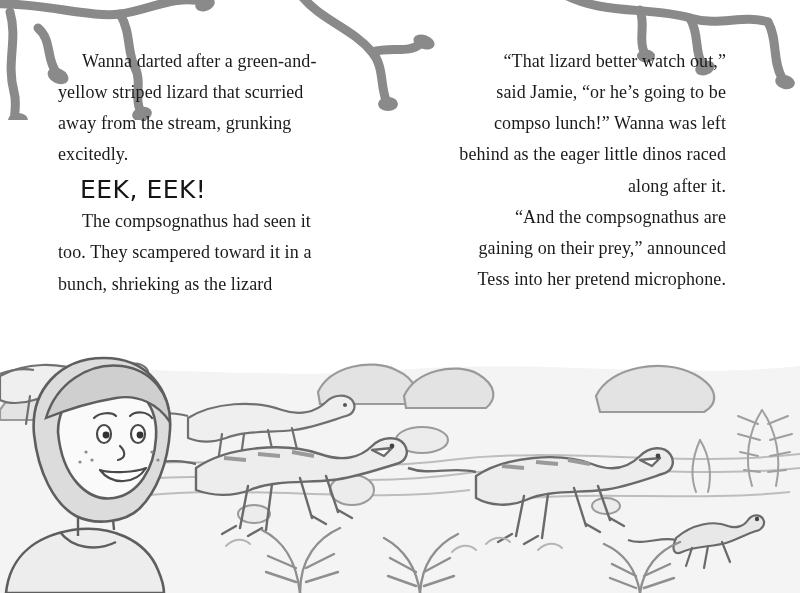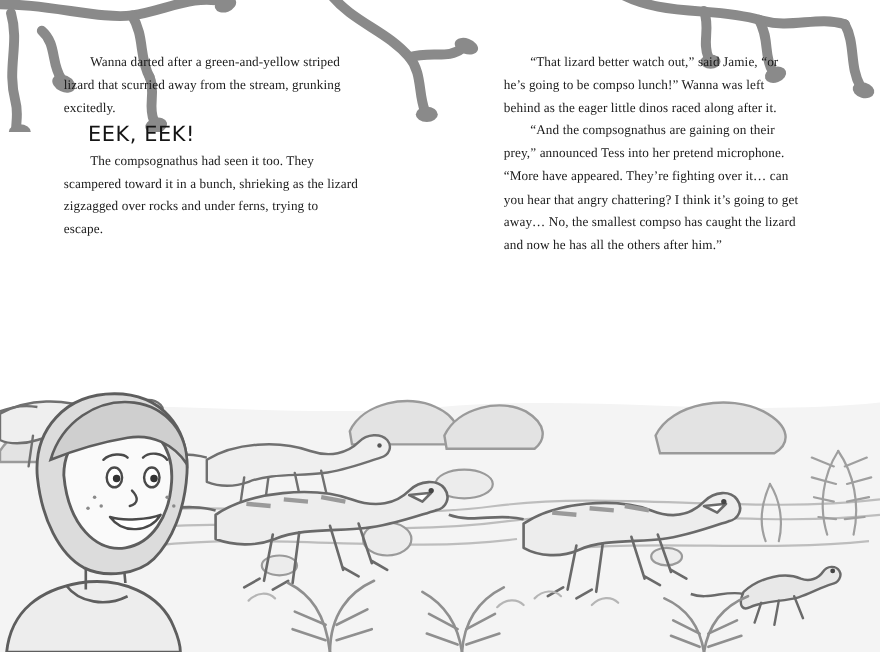--- a/index.html
+++ b/index.html
@@ -38,35 +38,35 @@
     top: 46px;
     width: 800px;
     height: 300px;
   }
   .column {
     position: absolute;
     top: 0;
     width: 268px;
   }
   #column-left { left: 58px; }
-  #column-right { left: 458px; }
+  #column-right { left: 458px; text-align: right; }
 
   .para {
     margin: 0;
-    font-size: 12px;
+    font-size: 18px;
     line-height: 1.73;
     color: #1a1a1a;
     text-indent: 24px;
     letter-spacing: 0.1px;
   }
 
   .sfx {
     margin: 2px 0 0 22px;
     font-family: "DejaVu Sans", sans-serif;
-    font-size: 19px;
+    font-size: 25px;
     font-weight: 400;
     letter-spacing: 0.5px;
     color: #151515;
     line-height: 1.35;
   }
 
   
   #illustration {
     position: absolute;
     left: 0;

